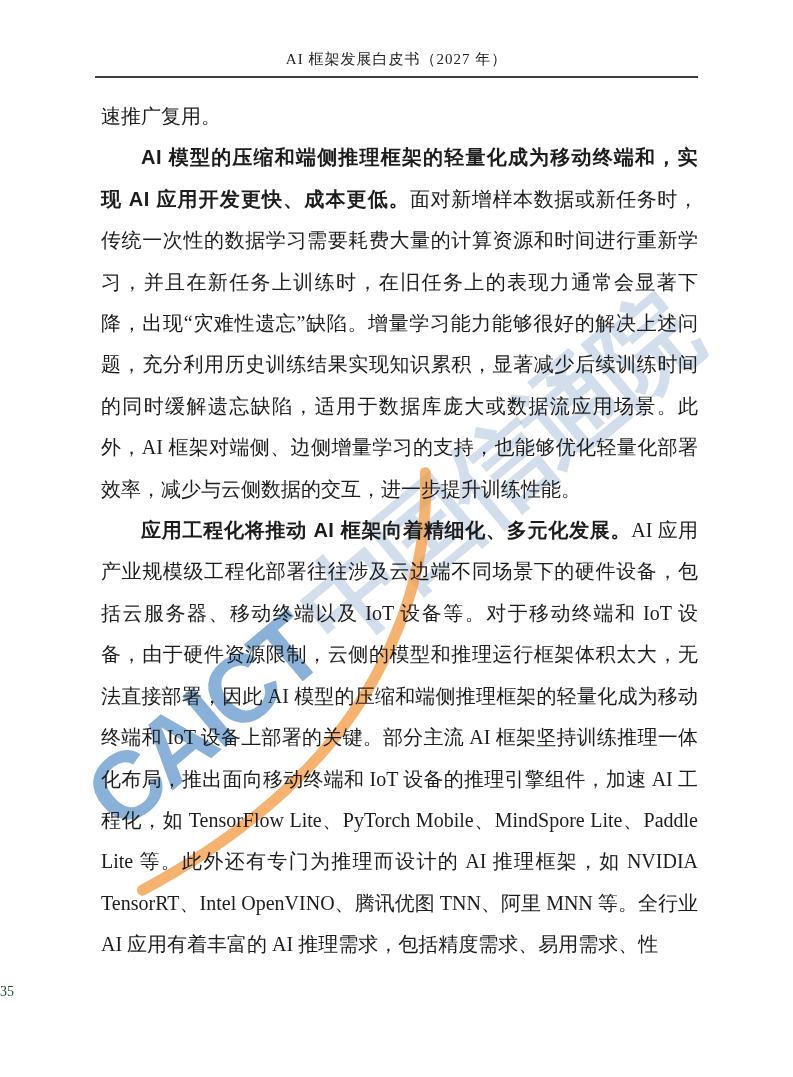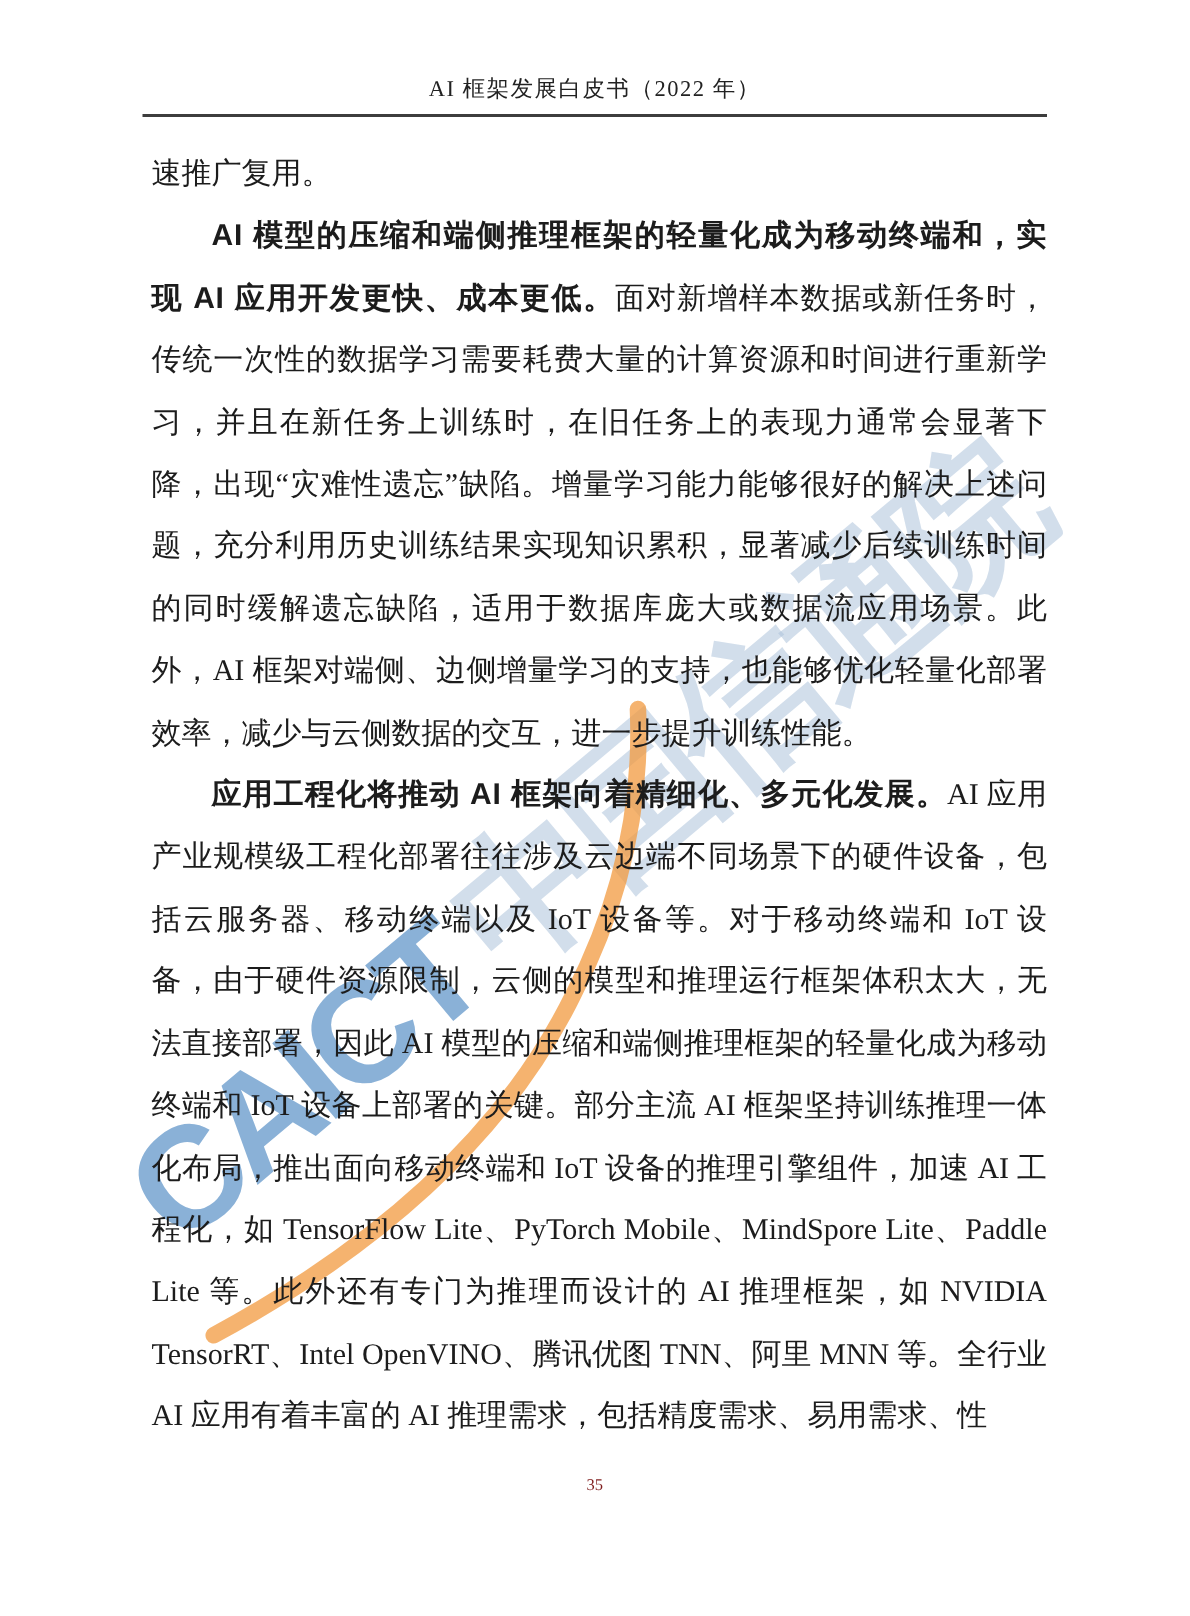--- a/index.html
+++ b/index.html
@@ -80,40 +80,39 @@
   .lead-bold {
     font-family: "Liberation Sans", "DejaVu Sans", sans-serif;
     font-weight: 700;
     letter-spacing: 0.5px;
   }
 
   
   .page-number {
     position: absolute;
     top: 984px; left: 0; width: 100%;
-    text-align: center;
-    font-size: 11px;
-    color: #7f1d1d;
+    font-size: 14px;
+    color: #14532d;
     z-index: 2;
   }
 </style>
 </head>
 <body>
 
 <div class="page">
 
   <div class="watermark">
     <svg class="wm-swoosh" viewBox="0 0 520 140" xmlns="http://www.w3.org/2000/svg">
       <path d="M 5 118 Q 200 158 335 98 Q 430 58 490 -20" fill="none" stroke="rgba(242,153,63,0.75)" stroke-width="11" stroke-linecap="round"></path>
     </svg>
     <span class="wm-latin">CAICT</span>
     <span class="wm-cn">中国信通院</span>
   </div>
 
-  <div class="header-title">AI 框架发展白皮书（2022 年）</div>
+  <div class="header-title">AI 框架发展白皮书（2027 年）</div>
   <div class="header-rule"></div>
 
   <div class="body-text">
     <p><span>速推广复用。</span></p>
     <p class="para-indent"><span class="lead-bold">AI 模型的压缩和端侧推理框架的轻量化成为移动终端和，实现 AI 应用开发更快、成本更低。</span><span>面对新增样本数据或新任务时，传统一次性的数据学习需要耗费大量的计算资源和时间进行重新学习，并且在新任务上训练时，在旧任务上的表现力通常会显著下降，出现“灾难性遗忘”缺陷。增量学习能力能够很好的解决上述问题，充分利用历史训练结果实现知识累积，显著减少后续训练时间的同时缓解遗忘缺陷，适用于数据库庞大或数据流应用场景。此外，AI 框架对端侧、边侧增量学习的支持，也能够优化轻量化部署效率，减少与云侧数据的交互，进一步提升训练性能。</span></p>
     <p class="para-indent"><span class="lead-bold">应用工程化将推动 AI 框架向着精细化、多元化发展。</span><span>AI 应用产业规模级工程化部署往往涉及云边端不同场景下的硬件设备，包括云服务器、移动终端以及 IoT 设备等。对于移动终端和 IoT 设备，由于硬件资源限制，云侧的模型和推理运行框架体积太大，无法直接部署，因此 AI 模型的压缩和端侧推理框架的轻量化成为移动终端和 IoT 设备上部署的关键。部分主流 AI 框架坚持训练推理一体化布局，推出面向移动终端和 IoT 设备的推理引擎组件，加速 AI 工程化，如 TensorFlow Lite、PyTorch Mobile、MindSpore Lite、Paddle Lite 等。此外还有专门为推理而设计的 AI 推理框架，如 NVIDIA TensorRT、Intel OpenVINO、腾讯优图 TNN、阿里 MNN 等。全行业 AI 应用有着丰富的 AI 推理需求，包括精度需求、易用需求、性</span></p>
   </div>
 
   <div class="page-number">35</div>
 

